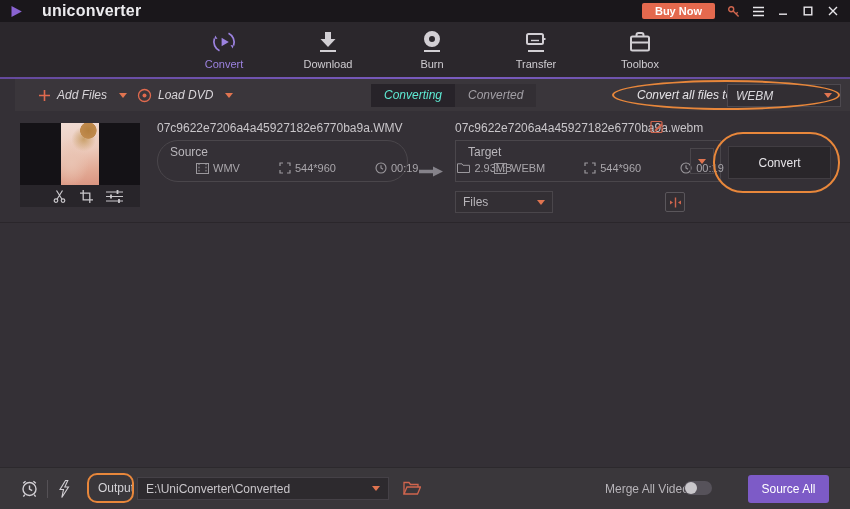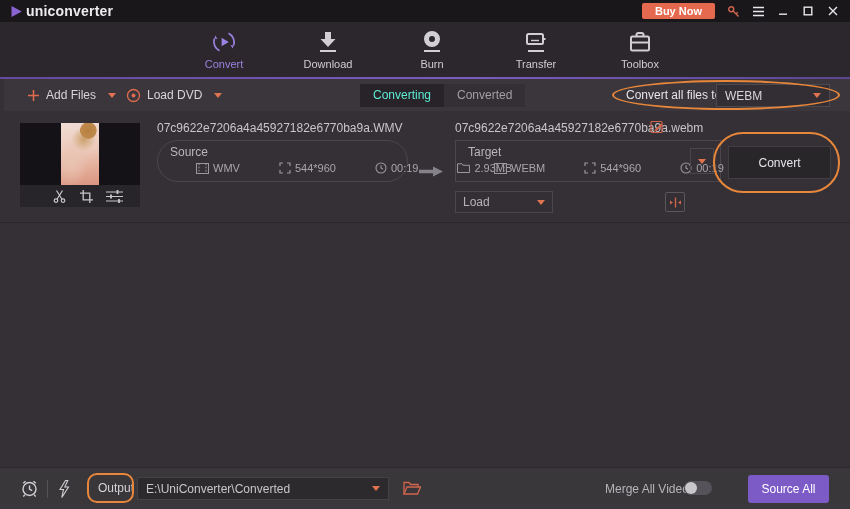--- a/index.html
+++ b/index.html
@@ -3,38 +3,38 @@
 <meta charset="utf-8">
 <style>
   * { margin:0; padding:0; box-sizing:border-box; }
   body { background:#222; font-family:"Liberation Sans", sans-serif; }
   .app { position:relative; width:850px; height:509px; background:#343036; overflow:hidden;
          font-family:"Liberation Sans", sans-serif; -webkit-font-smoothing:antialiased; }
 
   
   .titlebar { position:absolute; top:0; left:0; right:0; height:22px; background:#1a171b;
               display:flex; align-items:center; padding:0 10px; z-index:5; }
-  .brand { color:#ecebee; font-size:14px; font-weight:bold; margin-left:3px; letter-spacing:.2px; }
+  .brand { color:#ecebee; font-size:16px; font-weight:bold; margin-left:19px; letter-spacing:.2px; }
   .titlebar-right { margin-left:auto; display:flex; align-items:center; gap:11px; }
   .buy-now { background:#e4694e; color:#fff; font-size:11px; font-weight:bold;
              padding:2px 13px; border-radius:2px; cursor:pointer; }
   .winbtn { display:flex; align-items:center; justify-content:center; width:14px; height:14px; cursor:pointer; }
 
   
   .nav { position:absolute; top:22px; left:0; right:0; height:55px; background:#2b272c;
          display:flex; justify-content:center; align-items:center; gap:40px; padding-left:14px; }
   .nav-tab { display:flex; flex-direction:column; align-items:center; gap:3px;
              width:64px; color:#cfccd1; font-size:11px; cursor:pointer; }
   .nav-tab .ic { height:26px; display:flex; align-items:flex-end; justify-content:center; }
   .nav-tab.active { color:#9c82e0; }
   .nav-sep { position:absolute; top:77px; left:0; right:0; height:2px;
              background:linear-gradient(90deg,#64499c,#7a5cc0 55%,#5d4690); }
 
   
-  .toolbar { position:absolute; top:79px; left:4px; right:0; height:32px; background:#3a363b; }
+  .toolbar { position:absolute; top:79px; left:15px; right:0; height:32px; background:#3a363b;font-style:italic; }
   .tool-act { position:absolute; top:0; height:32px; display:flex; align-items:center; gap:6px;
               font-size:12px; color:#d8d5d9; cursor:pointer; }
   .caret { width:0; height:0; border-left:4px solid transparent; border-right:4px solid transparent;
            border-top:5px solid #e07450; }
   .ctabs { position:absolute; left:356px; top:5px; height:23px; display:flex; background:#332f34; }
   .ctab { padding:0 13px; line-height:23px; font-size:12px; color:#a29fa5; cursor:pointer; }
   .ctab.active { background:#272329; color:#5eead4; }
   .convert-all-label { position:absolute; left:622px; top:9px; font-size:12px; color:#e6e4e8; }
   .fmt-select { position:absolute; left:712px; top:5px; width:114px; height:23px;
                 background:#322e33; border:1px solid #4d494f; display:flex; align-items:center;
@@ -325,21 +325,21 @@
       </span>
     </div>
     <div class="fmt-drop-btn">
       <span class="caret"></span>
     </div>
   </div>
 
   <div class="convert-btn">Convert</div>
 
   <div class="mini-select" style="left:455px; width:98px;">
-    <span>Load</span>
+    <span>Files</span>
     <span class="caret"></span>
   </div>
   <div class="trim-btn">
     <svg width="13" height="13" viewBox="0 0 13 13">
         <path d="M6.5 1.5 V11.5" stroke="#d0654e" stroke-width="1.4"></path>
         <path d="M1 4.5 v4 l3 -2 z" fill="#d0654e"></path>
         <path d="M12 4.5 v4 l-3 -2 z" fill="#d0654e"></path>
       </svg>
   </div>
 

